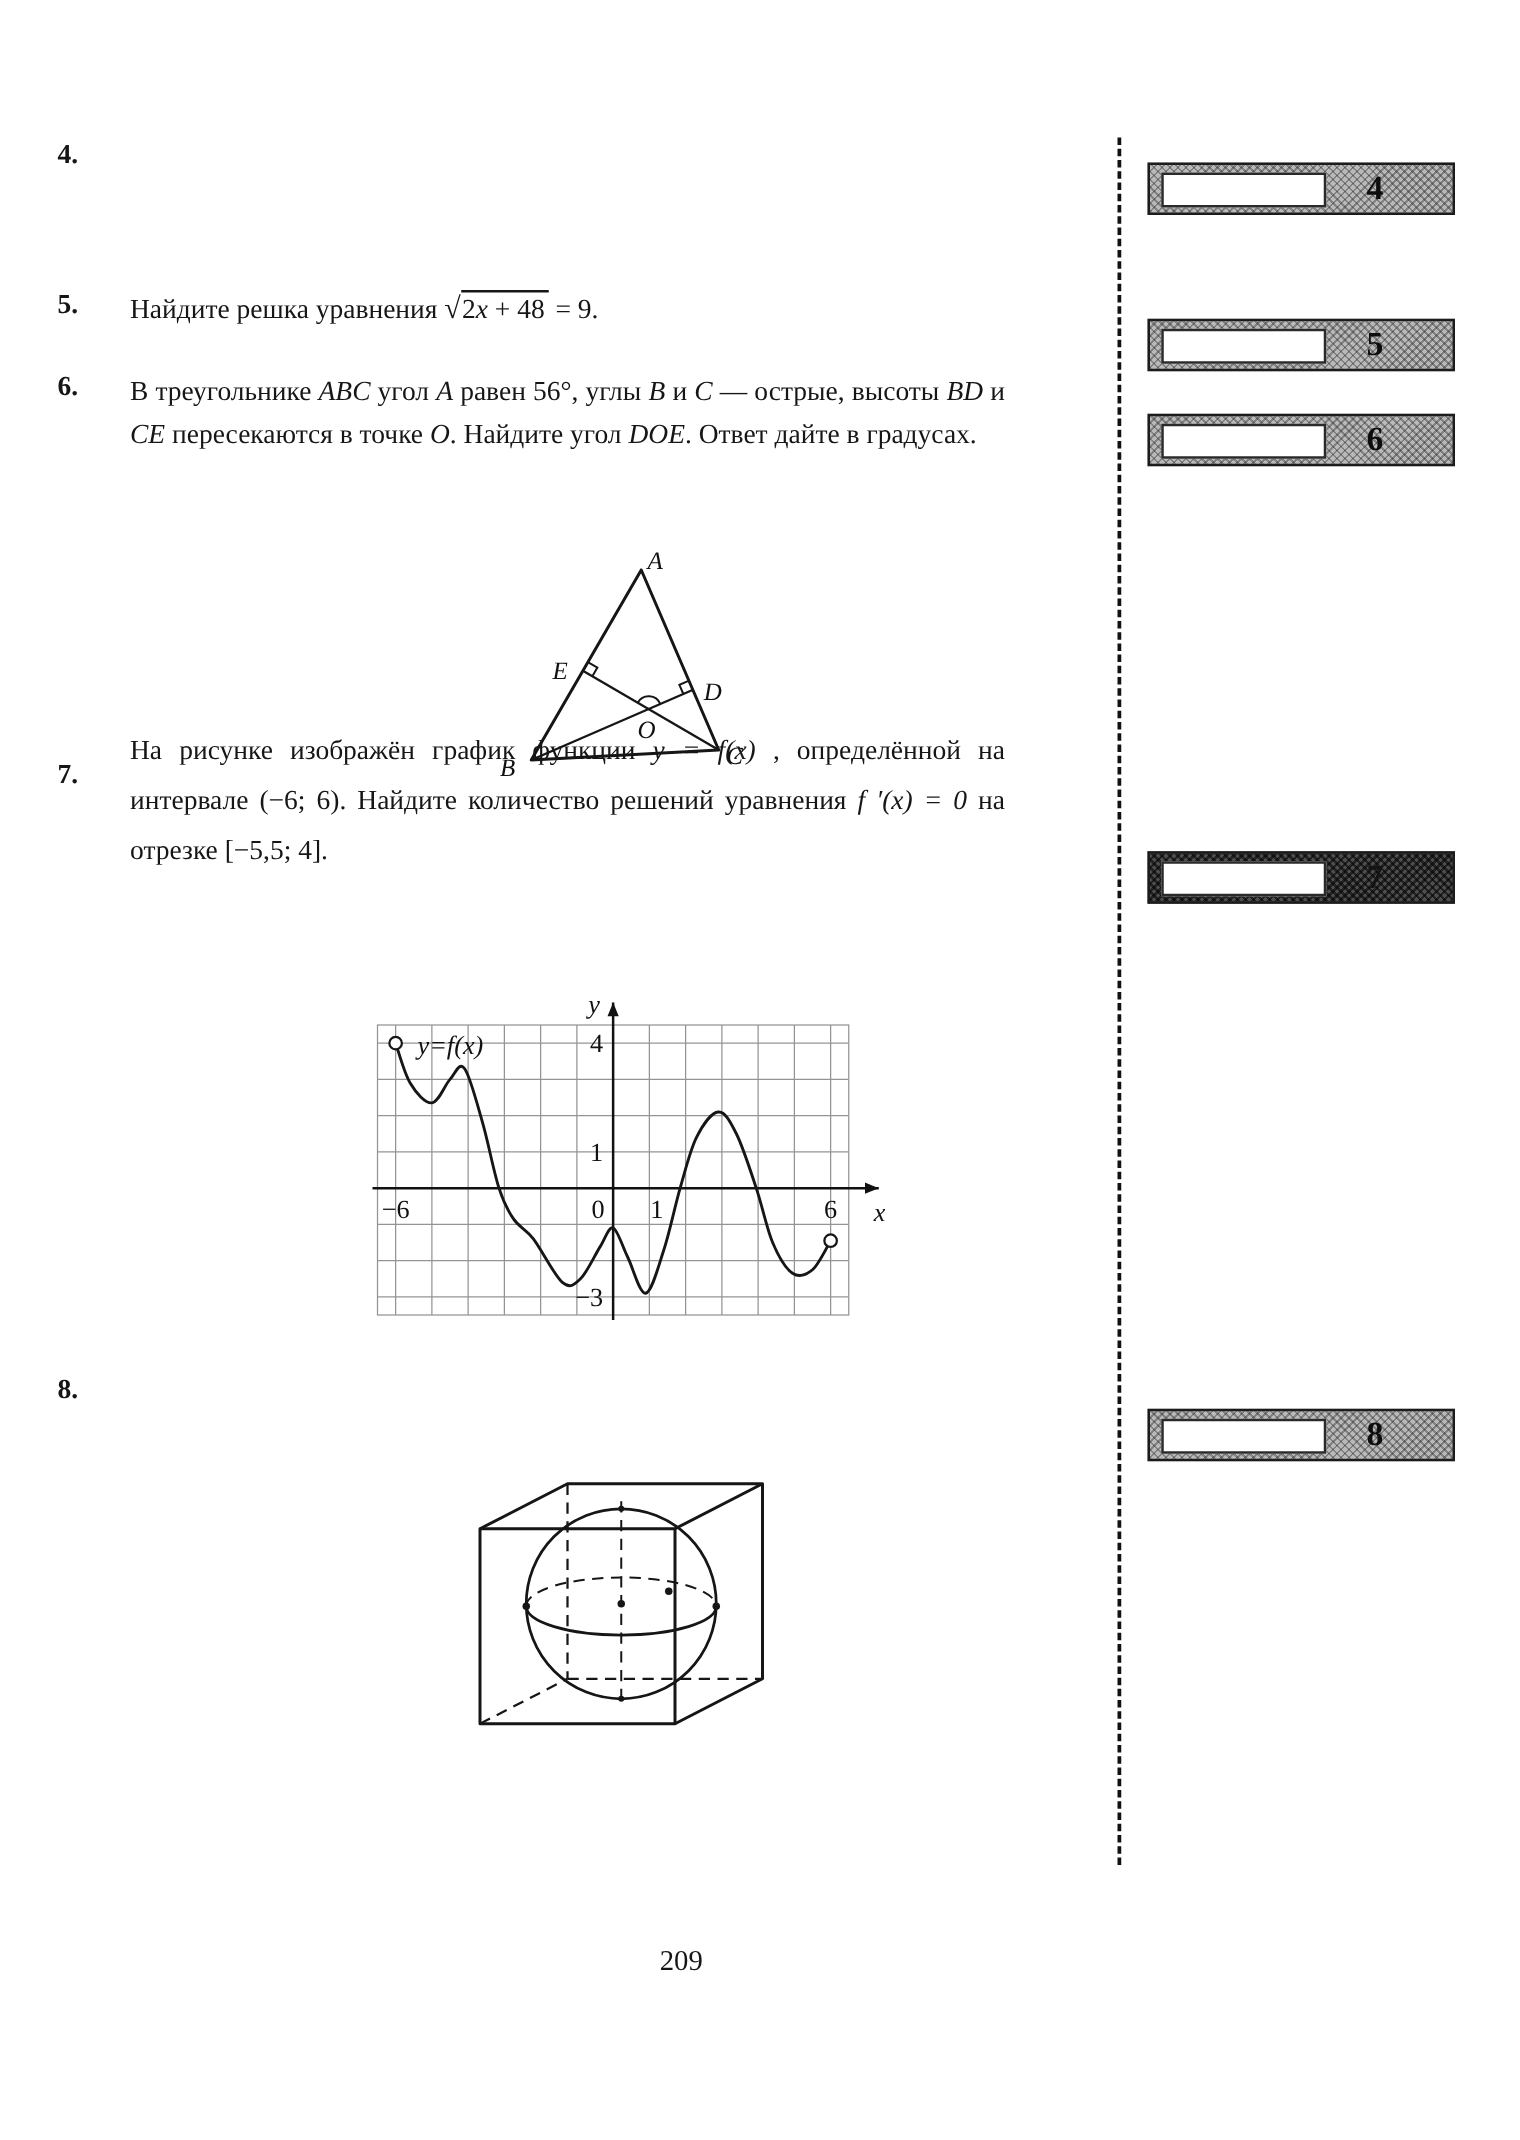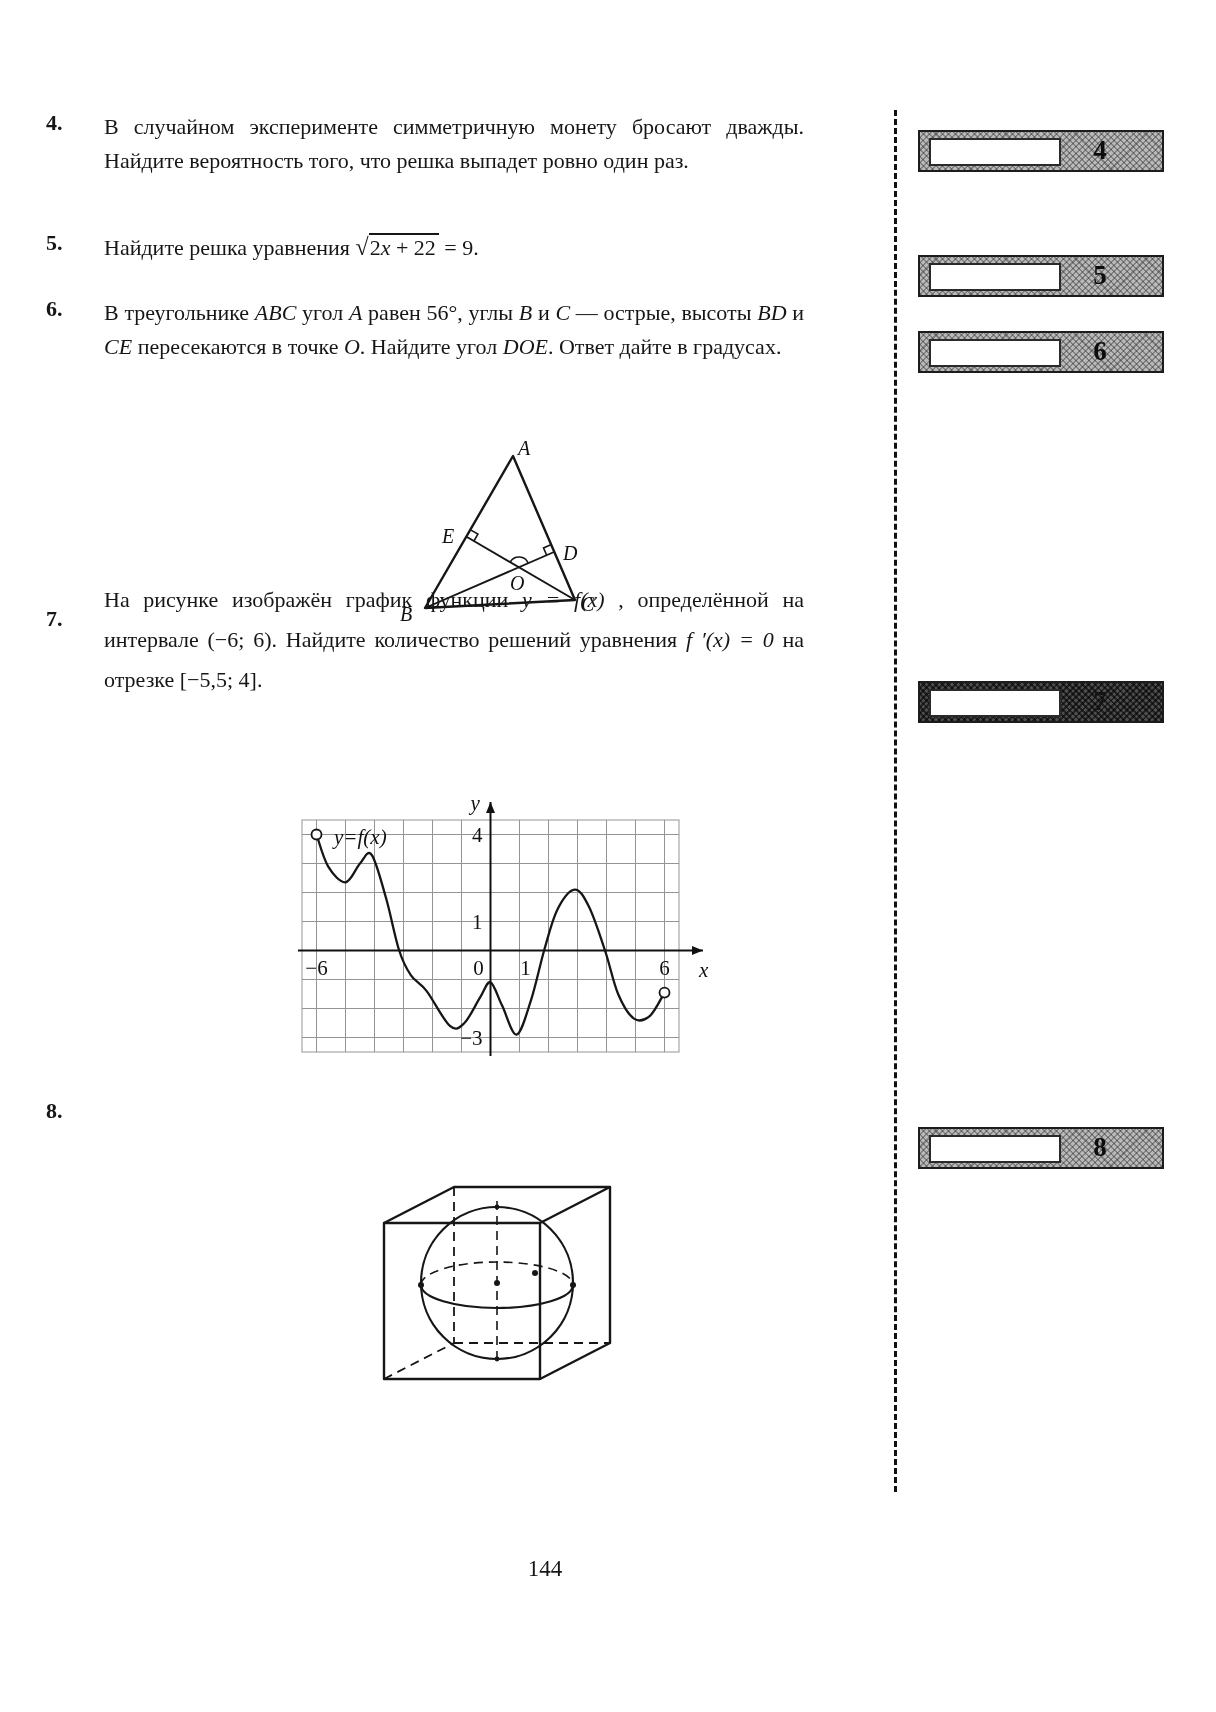--- a/index.html
+++ b/index.html
@@ -29,26 +29,25 @@
   .pageno{position:absolute;left:445px;top:1556px;width:200px;text-align:center;font-size:23px;}
   svg text{font-family:"Liberation Serif",serif;}
   .figlabel{font-style:italic;font-size:20px;fill:#111;}
 </style>
 </head>
 <body>
 
 <div id="page">
 
   <div class="pnum" style="top:110px">4.</div>
-  <div class="ptext" style="top:110px"><span>В случайном эксперименте симметричную монету бросают дважды. Найдите вероятность того, что решка выпадет ровно один раз.</span></div>
 
   <div class="pnum" style="top:230px">5.</div>
   <div class="ptext" style="top:230px;text-align:left">
     <span>Найдите решка уравнения</span>
-    <span class="sqrt"><span class="sign">√</span><span class="radicand"><span>2</span><span class="it">x</span><span> + 22</span></span></span>
+    <span class="sqrt"><span class="sign">√</span><span class="radicand"><span>2</span><span class="it">x</span><span> + 48</span></span></span>
     <span>= 9.</span>
   </div>
 
   <div class="pnum" style="top:296px">6.</div>
   <div class="ptext" style="top:296px"><span>В треугольнике </span><span class="it">ABC</span><span> угол </span><span class="it">A</span><span> равен 56°, углы </span><span class="it">B</span><span> и </span><span class="it">C</span><span> — острые, высоты </span><span class="it">BD</span><span> и </span><span class="it">CE</span><span> пересекаются в точке </span><span class="it">O</span><span>. Найдите угол </span><span class="it">DOE</span><span>. Ответ дайте в градусах.</span></div>
 
   <svg style="position:absolute;left:350px;top:437px" width="260" height="195" viewBox="0 0 260 195">
     <g fill="none" stroke="#161616" stroke-width="2.4" stroke-linejoin="round">
       <path d="M163,19 L75,171 L225,163 Z"></path>
     </g>
@@ -161,15 +160,15 @@
   </div>
   <div class="abox dark" style="top:681px">
     <div class="field"></div>
     <div class="num">7</div>
   </div>
   <div class="abox" style="top:1127px">
     <div class="field"></div>
     <div class="num">8</div>
   </div>
 
-  <div class="pageno">144</div>
+  <div class="pageno">209</div>
 
 </div>
 
 </body></html>

